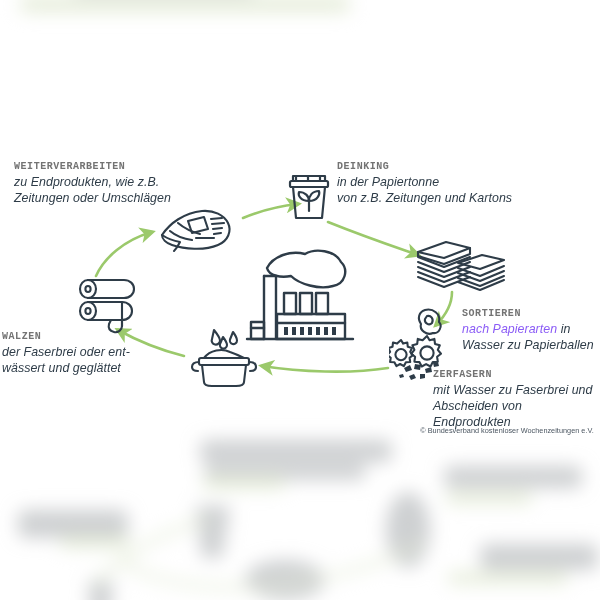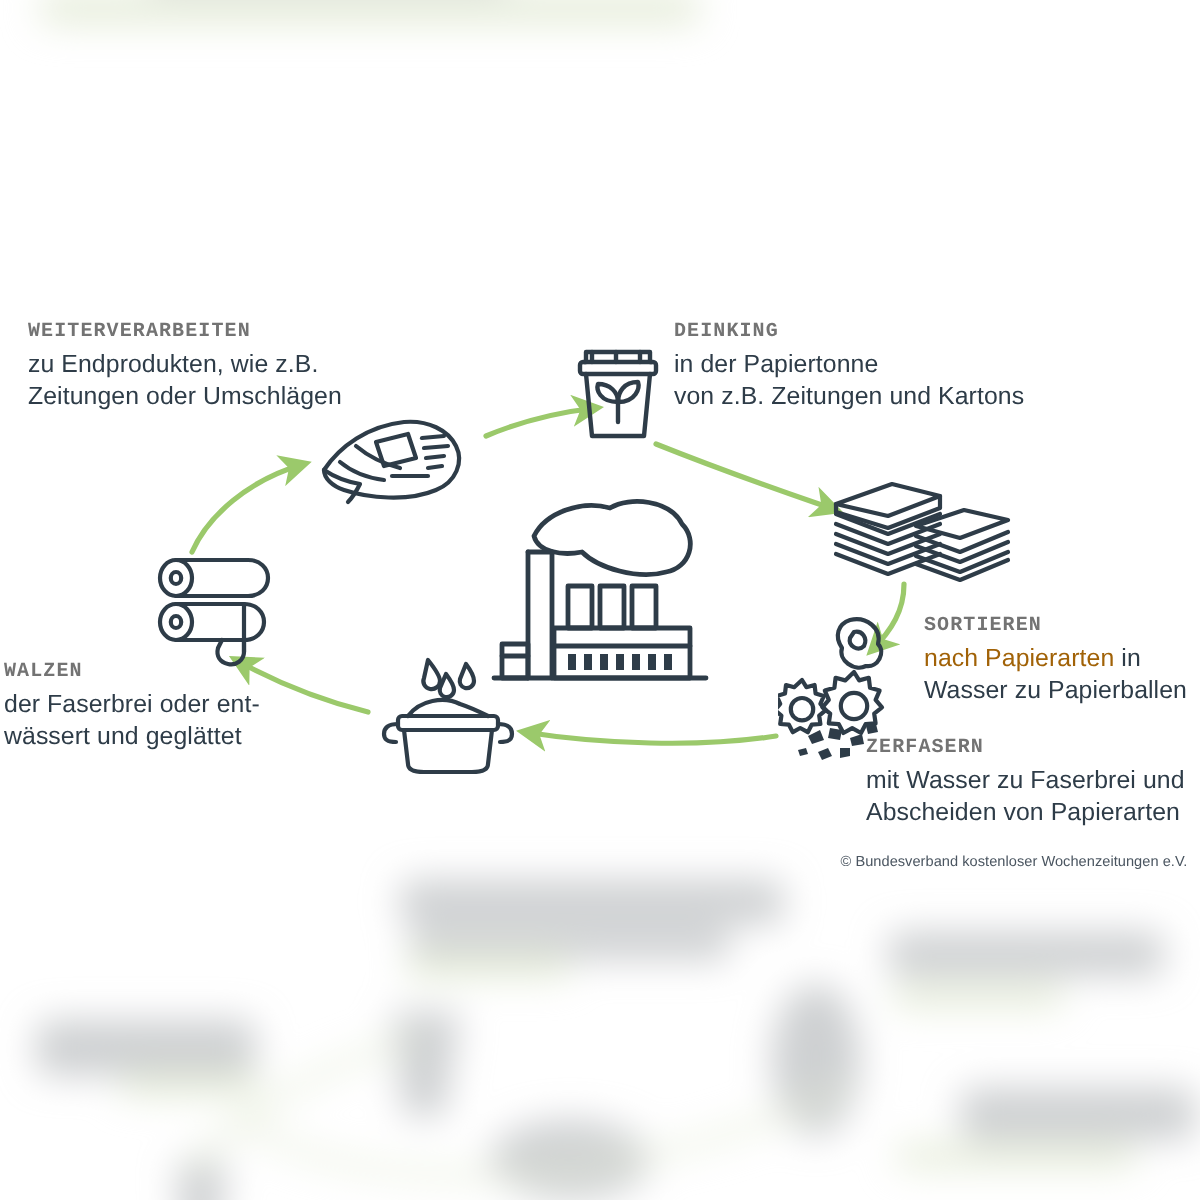--- a/index.html
+++ b/index.html
@@ -32,22 +32,23 @@
     font-size:10px;
     letter-spacing:.55px;
     display:block;
     margin-bottom:1px;
   }
   .lbl .body{
     display:block;
     font-size:12.4px;
     color:#2E3C48;
     letter-spacing:.05px;
-  }
-  .lbl .body .hl{color:#a16207;}
+    font-style:italic;
+  }
+  .lbl .body .hl{color:#8b5cf6;}
   .ta-l{text-align:left;}
   .ta-r{text-align:left;}
 
   #l-weiter{left:14px;  top:161px; width:230px;}
   #l-sammeln{left:337px;top:161px; width:240px;}
   #l-sortieren{left:462px;top:283px;width:136px;margin-top:25px;}
   #l-zerfasern{left:433px;top:369px;width:167px;}
   #l-deinking{left:196px;top:385px;width:240px;}
   #l-walzen{left:2px;   top:331px; width:150px;}
 
@@ -280,21 +281,21 @@
 
     <div class="lbl ta-l" id="l-sortieren">
       <span class="head">SORTIEREN</span>
       <span class="body"><span class="hl">nach Papierarten</span><span> in</span></span>
       <span class="body">Wasser zu Papierballen</span>
     </div>
 
     <div class="lbl ta-l" id="l-zerfasern">
       <span class="head">ZERFASERN</span>
       <span class="body">mit Wasser zu Faserbrei und</span>
-      <span class="body">Abscheiden von Papierarten</span>
+      <span class="body">Abscheiden von Endprodukten</span>
     </div>
 
 
     <div class="lbl ta-r" id="l-walzen">
       <span class="head">WALZEN</span>
       <span class="body">der Faserbrei oder ent-</span>
       <span class="body">wässert und geglättet</span>
     </div>
 
     <div id="copyright">© Bundesverband kostenloser Wochenzeitungen e.V.</div>

